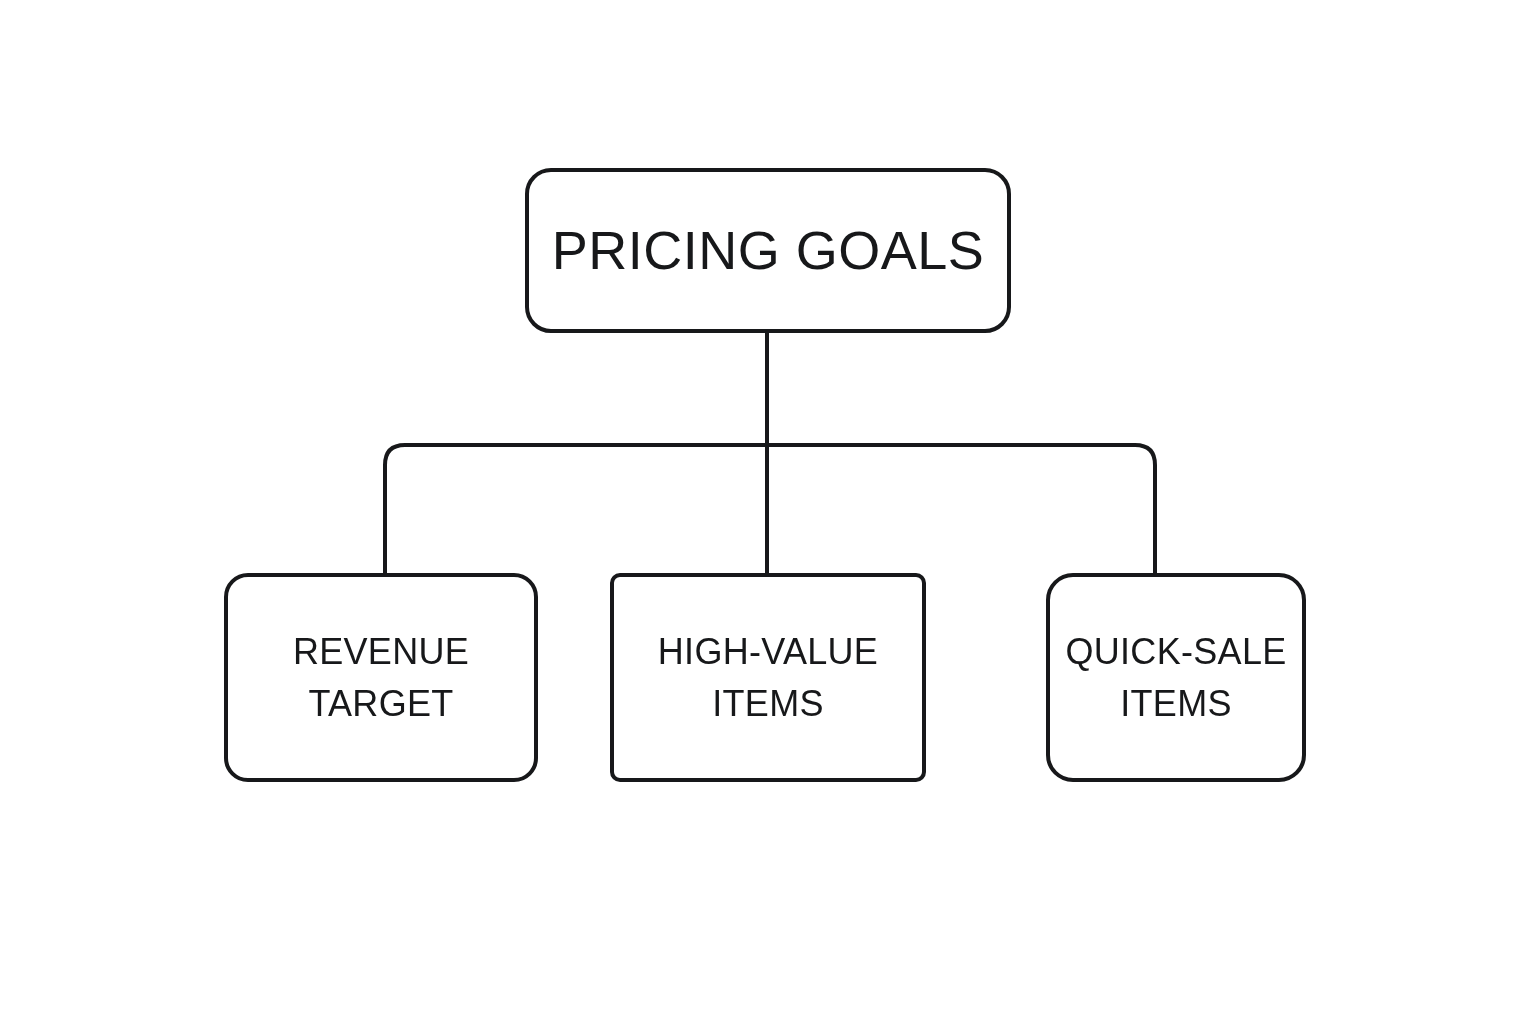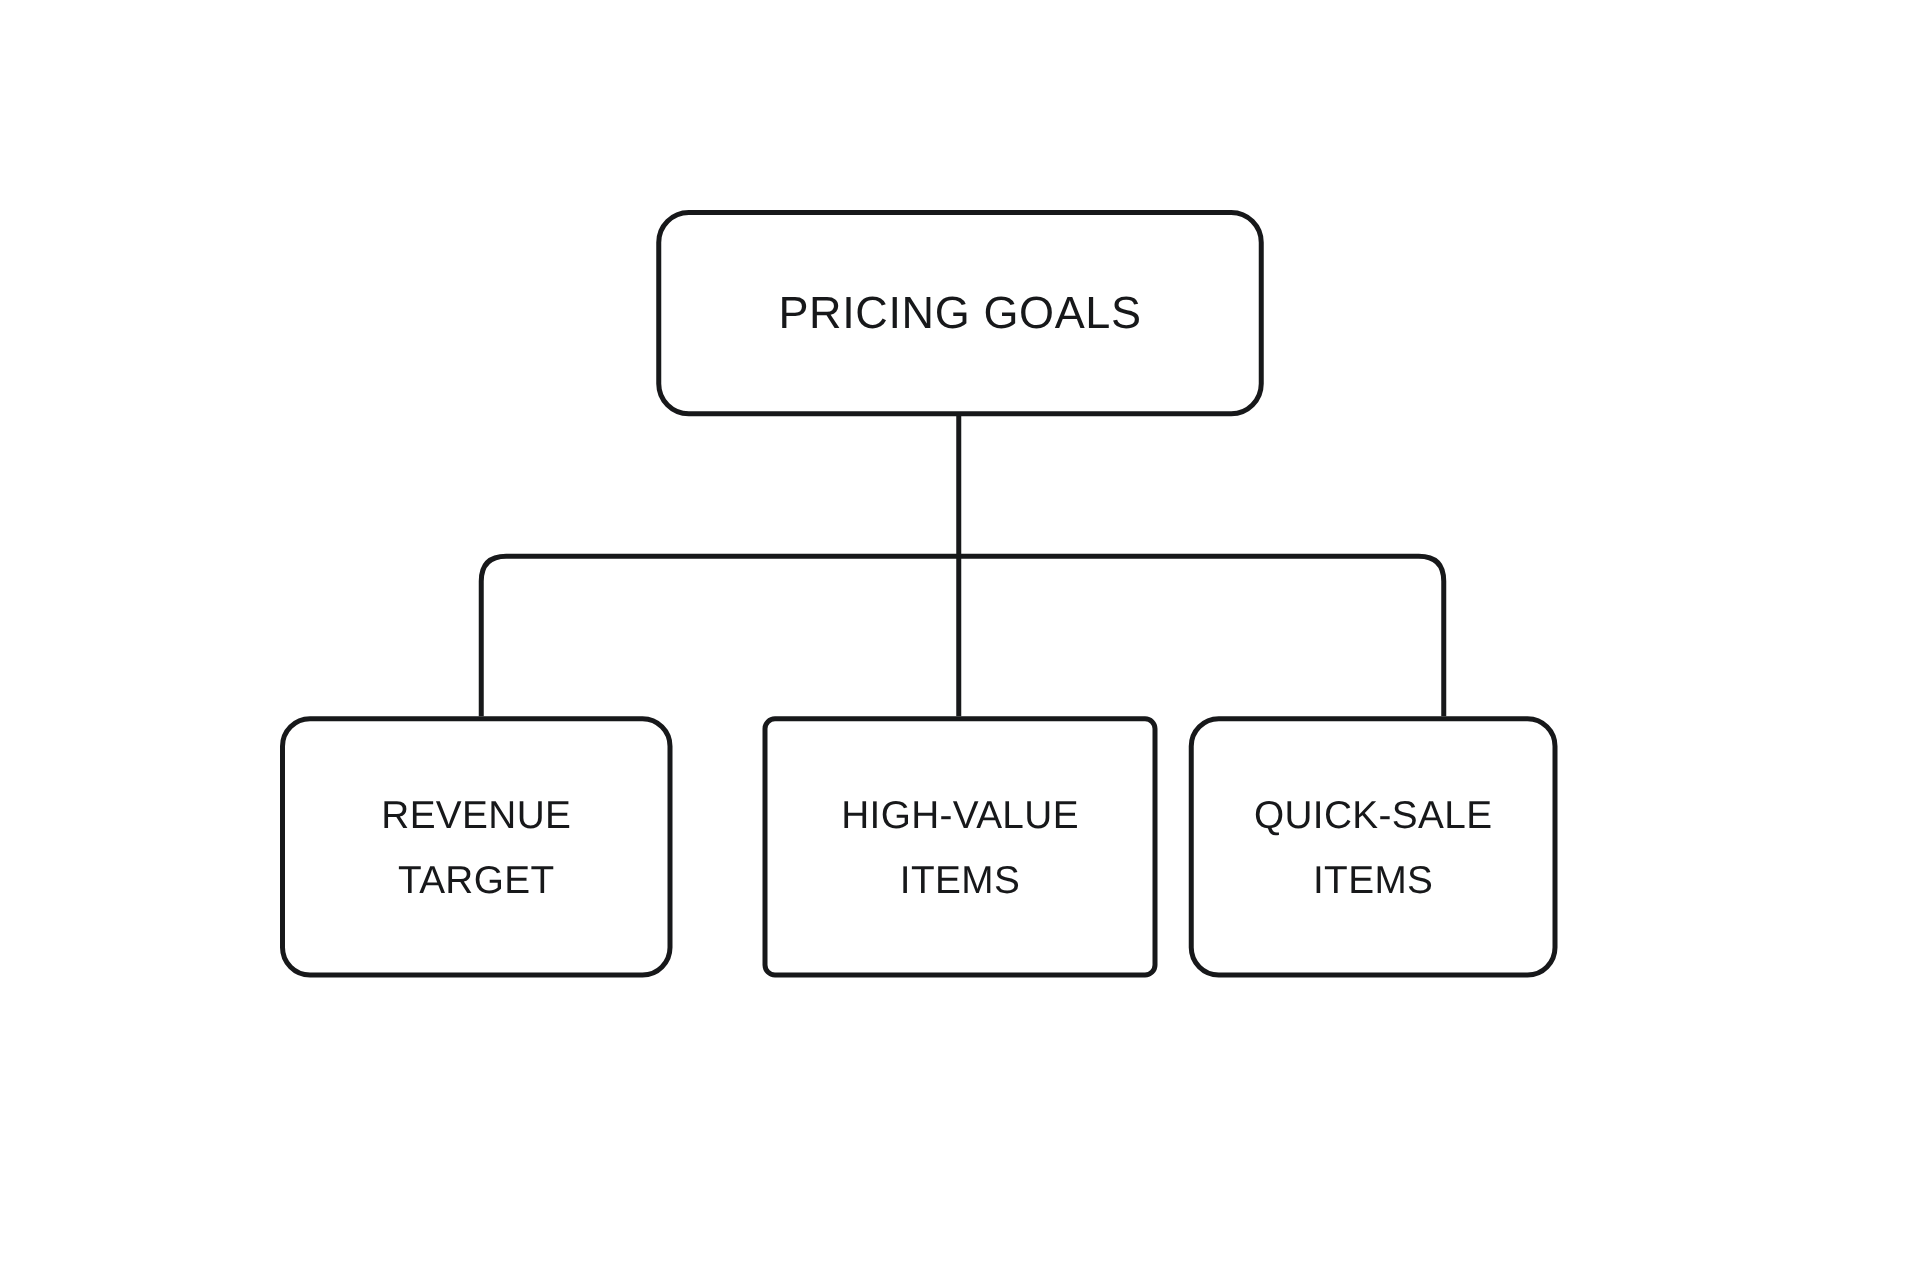--- a/index.html
+++ b/index.html
@@ -56,38 +56,38 @@
 
   
   #node-root {
     left: 525px;
     top: 168px;
     width: 486px;
     height: 165px;
     border-radius: 26px;
   }
   #node-root .node-label {
-    font-size: 36px;
+    font-size: 54px;
     letter-spacing: 0.5px;
   }
 
   
   .node-child {
     top: 573px;
     height: 209px;
   }
   .node-child .node-label {
-    font-size: 31px;
+    font-size: 36px;
     line-height: 52px;
     letter-spacing: 0.3px;
   }
 
   #node-child-0 { left: 224px; width: 314px; }
   #node-child-1 { left: 610px; width: 316px; border-radius: 10px; }
-  #node-child-2 { left: 951px; width: 295px; }
+  #node-child-2 { left: 1046px; width: 260px; border-radius: 27px; }
 </style>
 </head>
 <body>
 
 <div id="diagram-canvas">
 
   <svg id="connector-layer" viewBox="0 0 1536 1024" width="1536" height="1024" aria-hidden="true">
 
     <path d="M 767 332 L 767 445" fill="none" stroke="#17181a" stroke-width="4" stroke-linecap="butt"></path>
 

